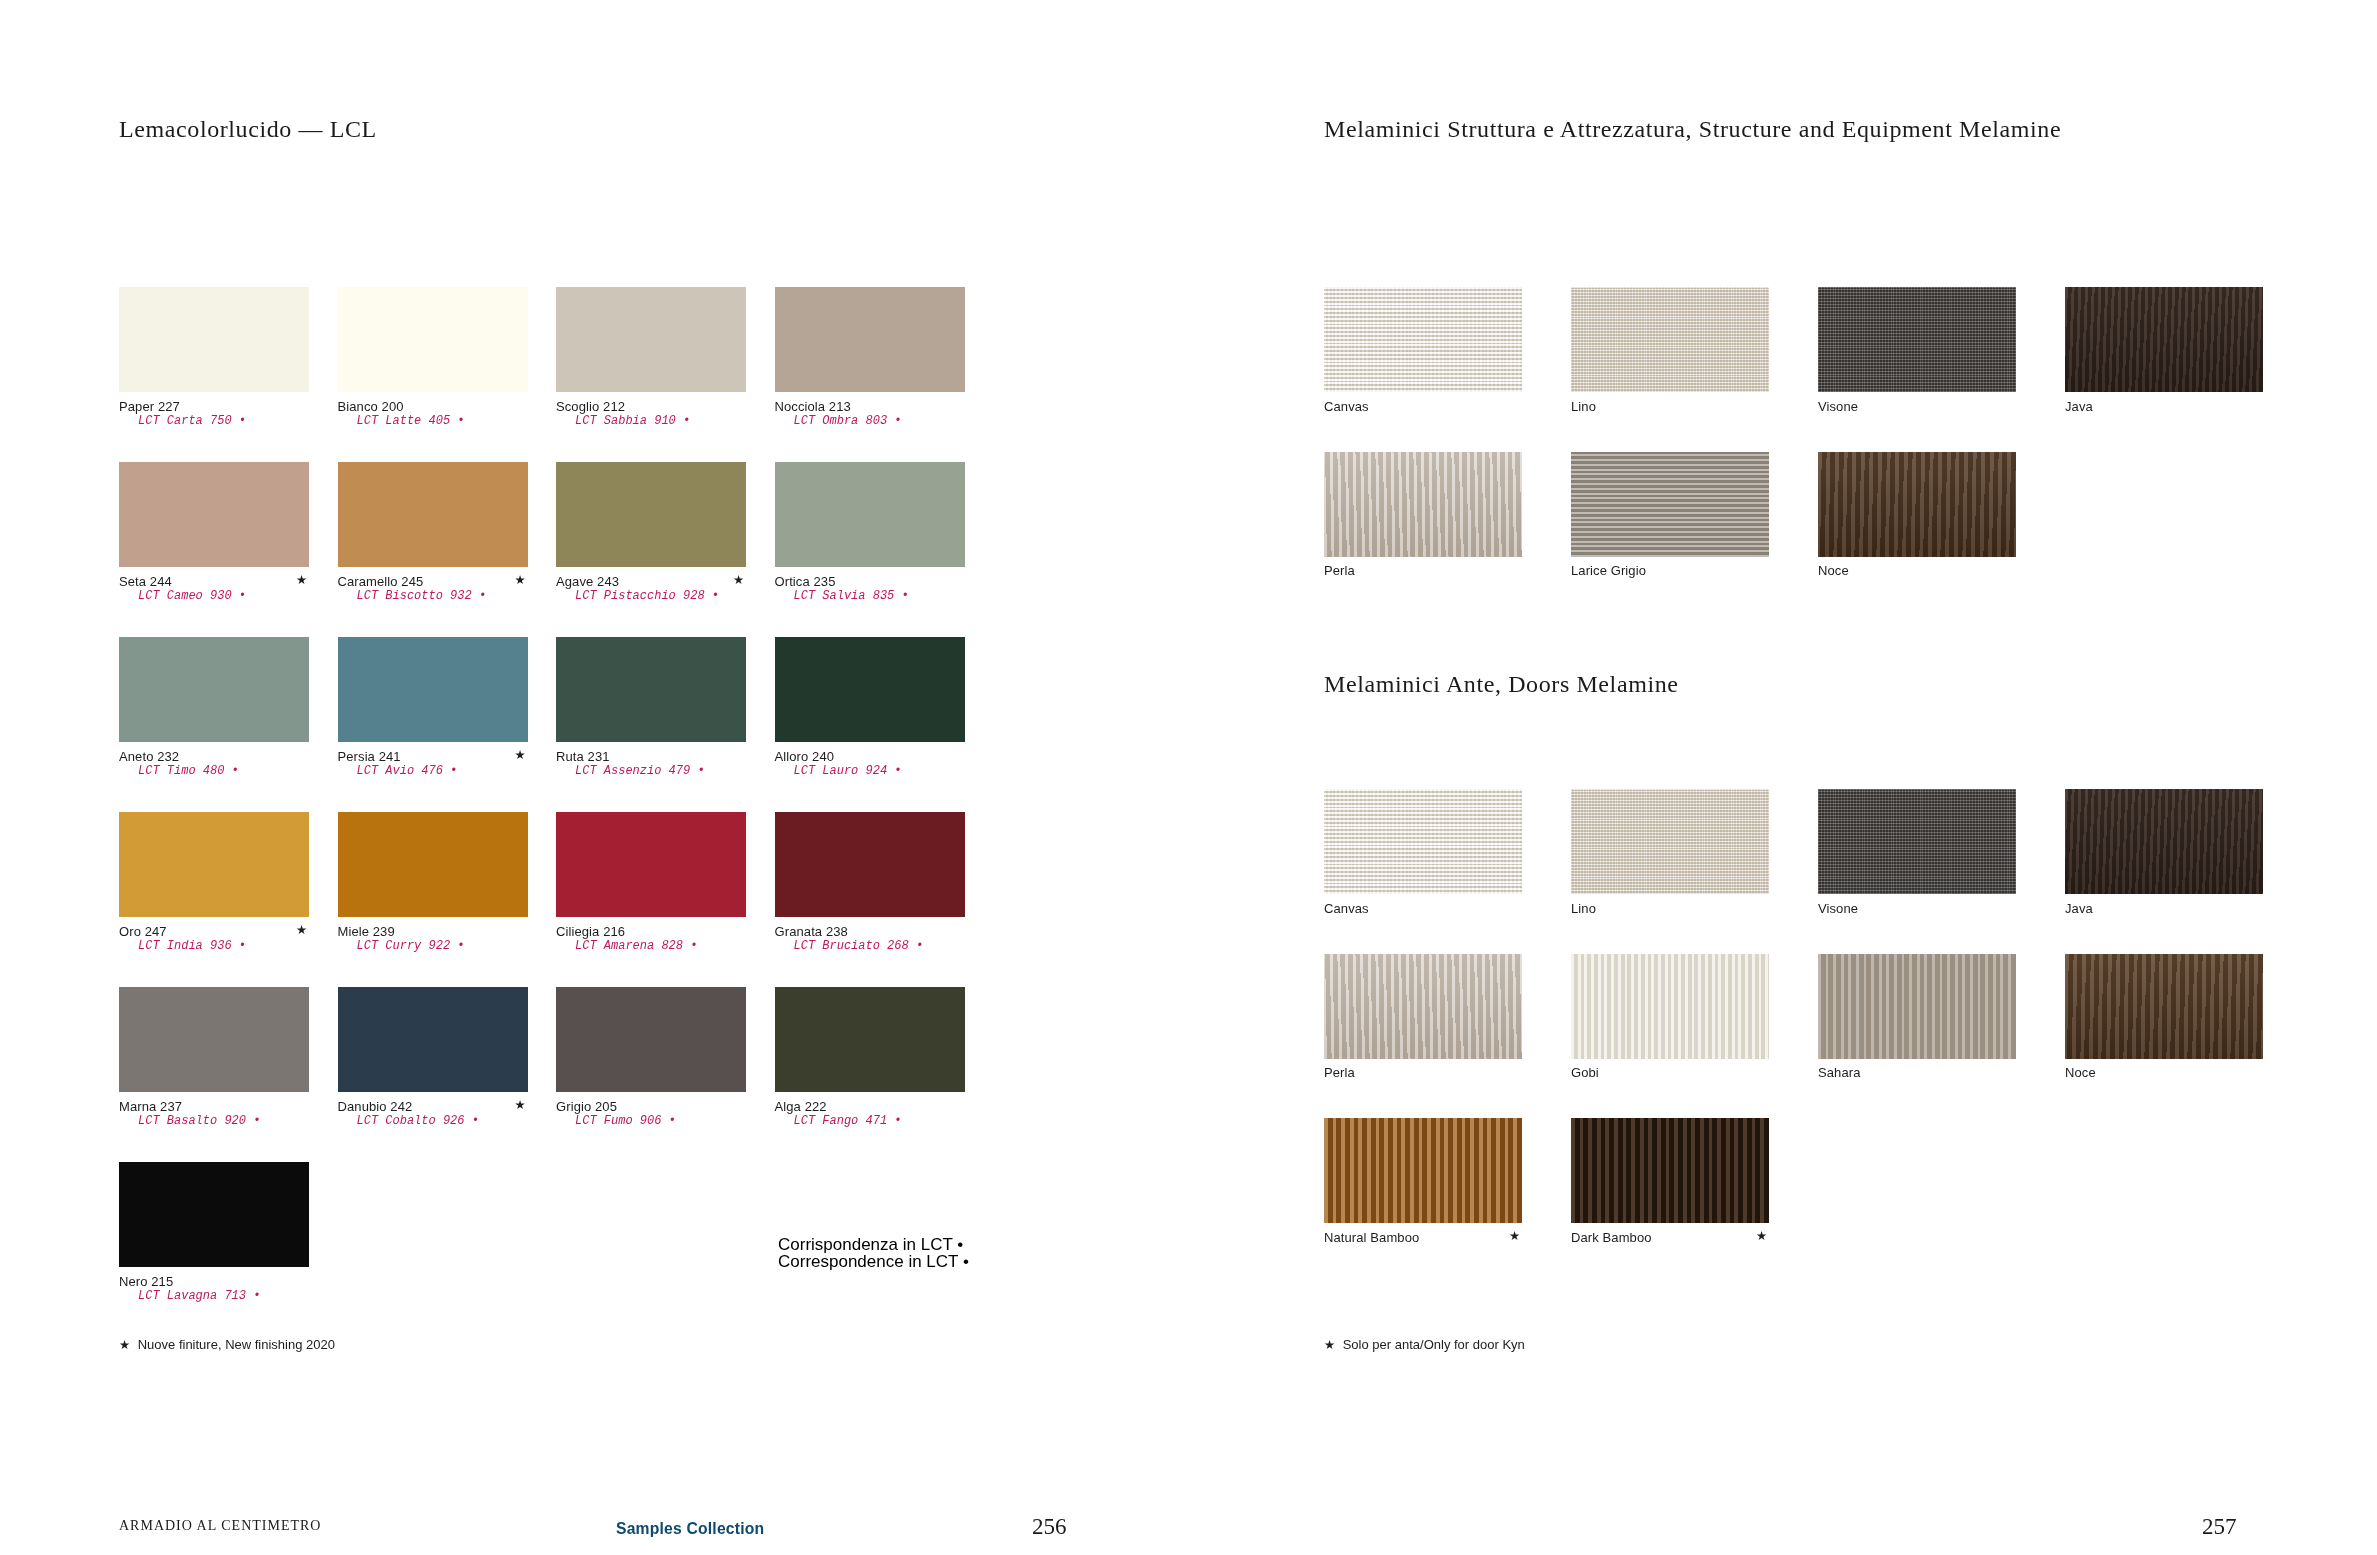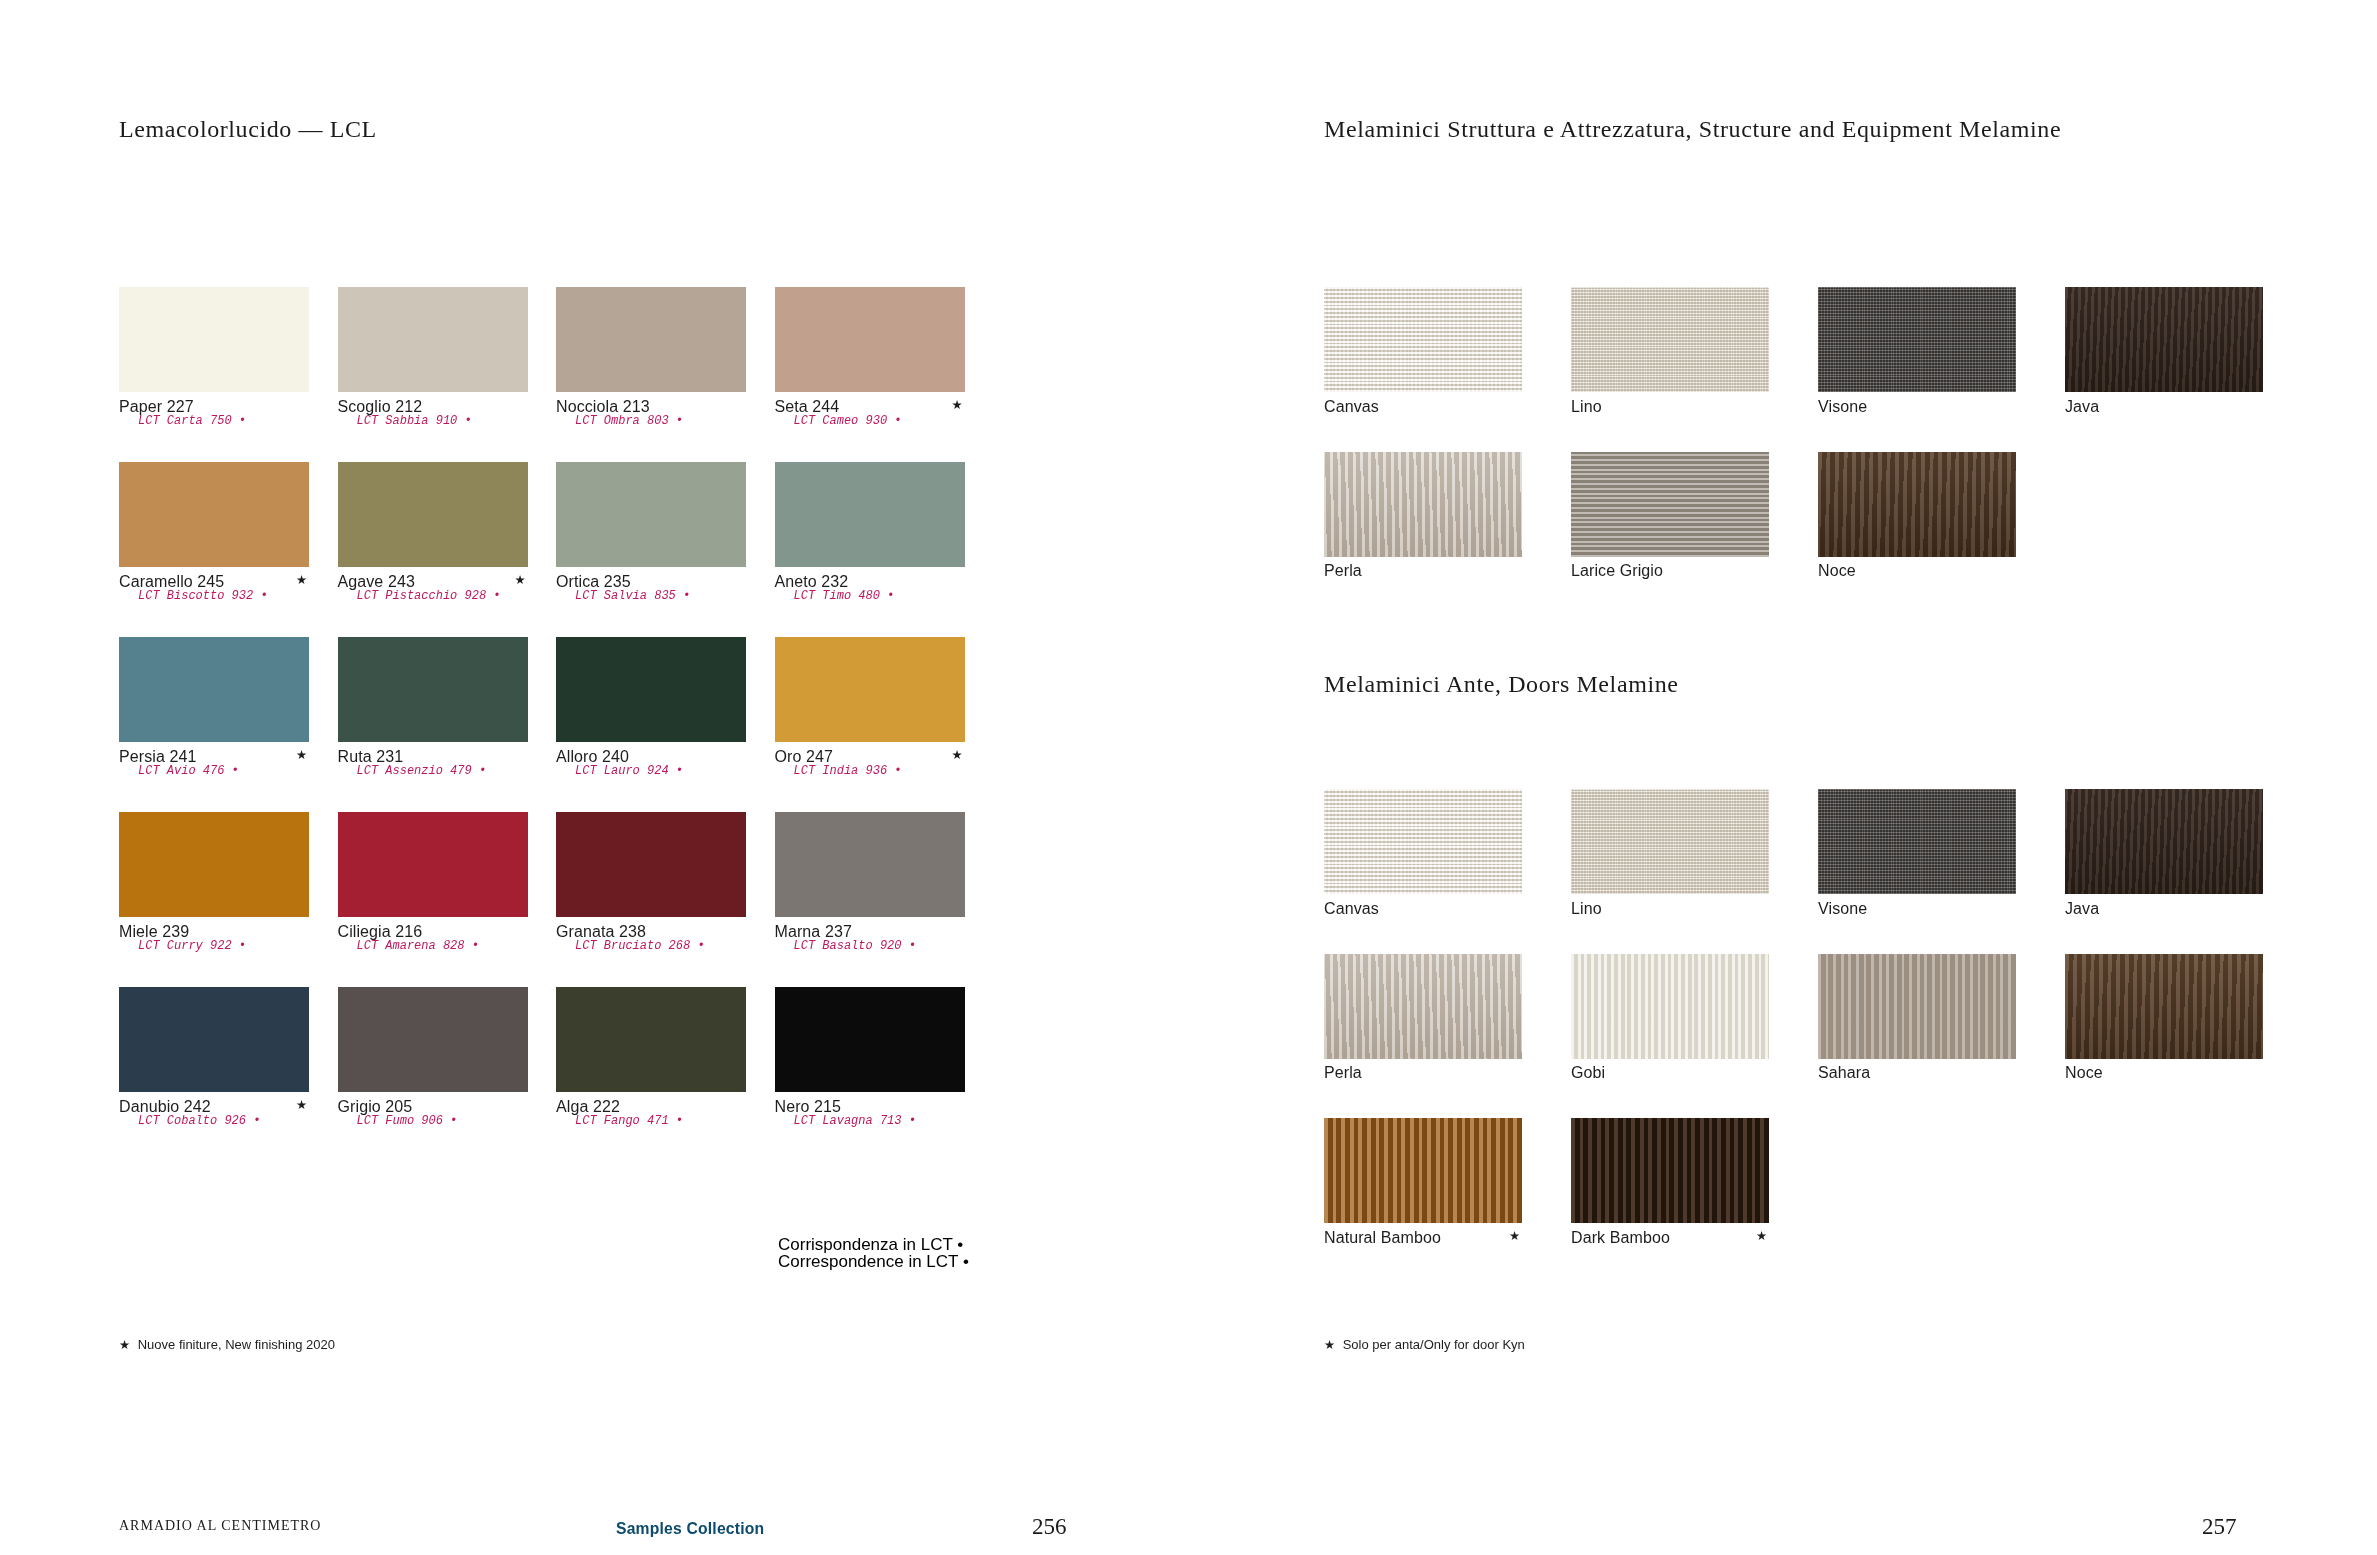--- a/index.html
+++ b/index.html
@@ -22,21 +22,21 @@
   
   .grid{position:absolute;display:grid;}
   .cell{position:relative;}
   .chip{
     width:100%;
     background-repeat:no-repeat;
     background-size:100% 100%;
   }
   .lbl{
     margin-top:6.7px;
-    font-size:16px;line-height:15px;color:#1d1d1d;
+    font-size:13px;line-height:15px;color:#1d1d1d;
     letter-spacing:0.1px;
     white-space:nowrap;
   }
   .sub{
     font-family:Liberation Mono, monospace;
     font-style:italic;
     font-size:12px;line-height:14.3px;color:#be185d;
     white-space:nowrap;
     margin-left:19px;
   }
@@ -83,20 +83,25 @@
   <div class="sec-title" style="left:119px;top:116px;">Lemacolorlucido — LCL</div>
 
   <div class="grid" id="left-grid" style="left:119px;top:287px;grid-template-columns:repeat(4,190px);
               column-gap:28.5px;row-gap:34px;">
       <div class="cell">
         <div class="chip" style="height: 105px; background: rgb(245, 242, 230);"></div>
         <div class="lbl">Paper 227</div>
         <div class="sub">LCT Carta 750 •</div>
       </div>
       <div class="cell">
+        <div class="chip" style="height: 105px; background: rgb(253, 252, 239);"></div>
+        <div class="lbl">Bianco 200</div>
+        <div class="sub">LCT Latte 405 •</div>
+      </div>
+      <div class="cell">
         <div class="chip" style="height: 105px; background: rgb(205, 197, 183);"></div>
         <div class="lbl">Scoglio 212</div>
         <div class="sub">LCT Sabbia 910 •</div>
       </div>
       <div class="cell">
         <div class="chip" style="height: 105px; background: rgb(181, 165, 150);"></div>
         <div class="lbl">Nocciola 213</div>
         <div class="sub">LCT Ombra 803 •</div>
       </div>
       <div class="cell">

